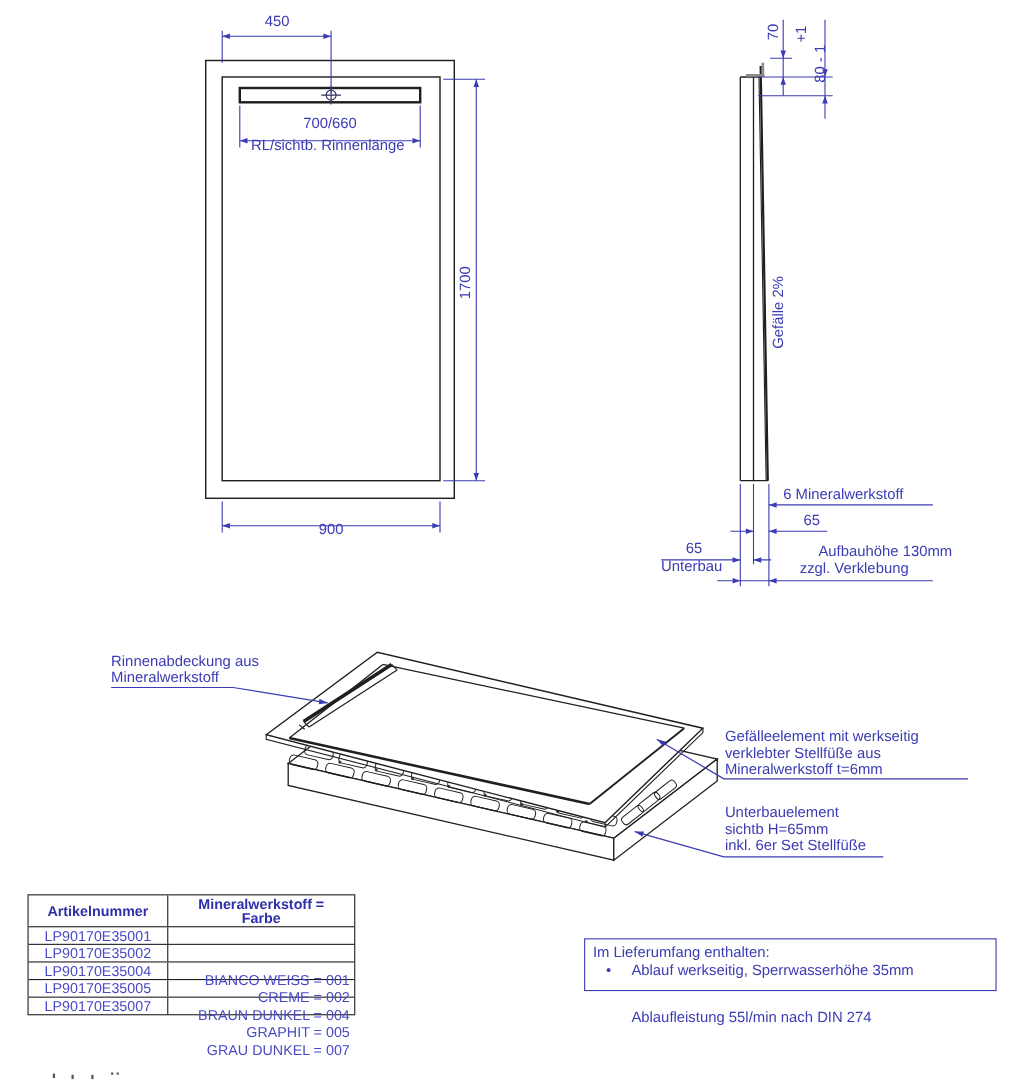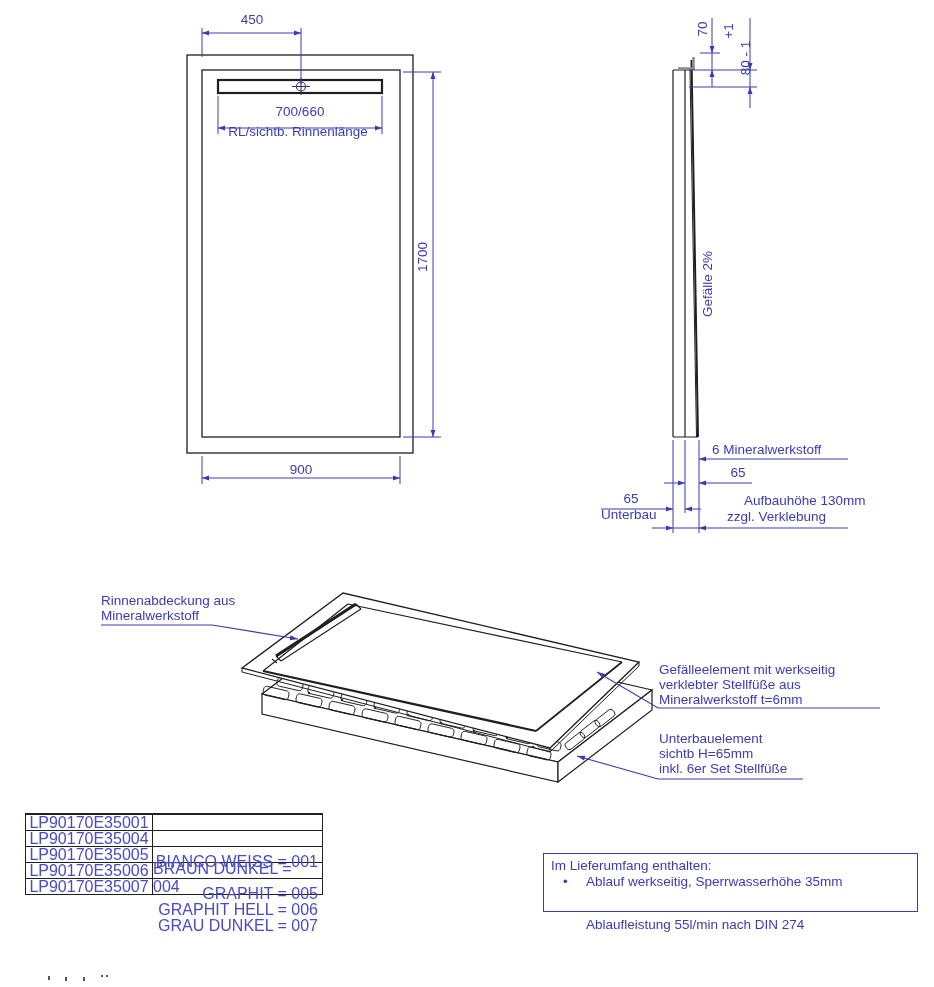--- a/index.html
+++ b/index.html
@@ -18,25 +18,25 @@
   .t{position:absolute;color:var(--blue);font-size:13.5px;line-height:14px;white-space:nowrap;}
   .ctr{text-align:center;}
   .rot{transform:rotate(-90deg);}
   .artikel-table{
     position:absolute;left:25px;top:813px;width:296px;
     border:1.4px solid var(--line);box-sizing:content-box;background:#fff;
   }
   .thead{display:flex;height:28px;color:var(--header-blue);font-weight:bold;font-size:13px;}
   .hc1{width:127px;border-right:1.3px solid var(--line);display:flex;align-items:center;justify-content:center;box-sizing:border-box;}
   .hc2{flex:1;display:flex;flex-direction:column;align-items:center;justify-content:center;line-height:13px;}
-  .trow{display:flex;height:16px;border-top:1.2px solid var(--line);box-sizing:border-box;color:var(--table-blue);font-size:16px;}
+  .trow{display:flex;height:16px;border-top:1.2px solid var(--line);box-sizing:border-box;color:var(--table-blue);font-size:13px;}
   .rc1{width:127px;border-right:1.3px solid var(--line);display:flex;align-items:center;justify-content:center;box-sizing:border-box;}
   .rc2{flex:1;display:flex;align-items:center;justify-content:flex-end;padding-right:4px;box-sizing:border-box;margin-top:47px;}
   .delivery-box{
-    position:absolute;left:543px;top:853px;width:375px;height:59px;
+    position:absolute;left:531px;top:853px;width:375px;height:48px;
     border:1.5px solid var(--blue);box-sizing:border-box;color:var(--blue);font-size:13.5px;
   }
   .delivery-box .bt{position:absolute;white-space:nowrap;}
 </style>
 </head>
 <body>
 
 <svg class="draw" width="934" height="987" viewBox="0 0 934 987">
 
   <g fill="none" stroke="#1f1f1f" stroke-width="1.3">
@@ -168,21 +168,21 @@
     <rect x="83" y="977" width="2" height="4"></rect>
     <rect x="101" y="975" width="2" height="2"></rect>
     <rect x="106" y="975" width="2" height="2"></rect>
   </g>
 </svg>
 
 <div class="t ctr" style="left:226px;top:13px;width:52px;">450</div>
 <div class="t ctr" style="left:265px;top:105px;width:70px;">700/660</div>
 <div class="t ctr" style="left:215px;top:125px;width:166px;">RL/sichtb. Rinnenlänge</div>
 <div class="t ctr rot" style="left:398px;top:250px;width:50px;">1700</div>
-<div class="t ctr" style="left:276px;top:463px;width:50px;">900</div>
+<div class="t ctr" style="left:276px;top:474px;width:50px;">900</div>
 
 <div class="t ctr rot" style="left:683px;top:22px;width:40px;">70</div>
 <div class="t ctr rot" style="left:715px;top:24px;width:28px;">+1</div>
 <div class="t ctr rot" style="left:716px;top:51px;width:60px;">80 - 1</div>
 <div class="t ctr rot" style="left:668px;top:277px;width:80px;">Gefälle 2%</div>
 <div class="t" style="left:712px;top:443px;">6 Mineralwerkstoff</div>
 <div class="t ctr" style="left:723px;top:466px;width:30px;">65</div>
 <div class="t ctr" style="left:616px;top:492px;width:30px;">65</div>
 <div class="t" style="left:601px;top:508px;">Unterbau</div>
 <div class="t" style="left:712px;top:494px;margin-left:32px;">Aufbauhöhe 130mm</div>
@@ -191,35 +191,42 @@
 <div class="t" style="left:101px;top:594px;">Rinnenabdeckung aus</div>
 <div class="t" style="left:101px;top:609px;">Mineralwerkstoff</div>
 <div class="t" style="left:659px;top:663px;">Gefälleelement mit werkseitig</div>
 <div class="t" style="left:659px;top:678px;">verklebter Stellfüße aus</div>
 <div class="t" style="left:659px;top:693px;">Mineralwerkstoff t=6mm</div>
 <div class="t" style="left:659px;top:732px;">Unterbauelement</div>
 <div class="t" style="left:659px;top:747px;">sichtb H=65mm</div>
 <div class="t" style="left:659px;top:762px;">inkl. 6er Set Stellfüße</div>
 
 <div class="artikel-table">
+  <div class="thead">
+    <div class="hc1">Artikelnummer</div>
+    <div class="hc2">
+      <span>Mineralwerkstoff =</span>
+      <span>Farbe</span>
+    </div>
+  </div>
   <div class="trow">
     <div class="rc1">LP90170E35001</div>
     <div class="rc2">BIANCO WEISS = 001</div>
   </div>
   <div class="trow">
+    <div class="rc1">LP90170E35002</div>
+    <div class="rc2">CREME = 002</div>
+  </div>
+  <div class="trow">
     <div class="rc1">LP90170E35004</div>
     <div class="rc2">BRAUN DUNKEL = 004</div>
   </div>
   <div class="trow">
     <div class="rc1">LP90170E35005</div>
     <div class="rc2">GRAPHIT = 005</div>
-  </div>
-  <div class="trow">
-    <div class="rc1">LP90170E35006</div>
-    <div class="rc2">GRAPHIT HELL = 006</div>
   </div>
   <div class="trow">
     <div class="rc1">LP90170E35007</div>
     <div class="rc2">GRAU DUNKEL = 007</div>
   </div>
 </div>
 
 <div class="delivery-box">
   <div class="bt" style="left:7px;top:4px;">Im Lieferumfang enthalten:</div>
   <div class="bt" style="left:19px;top:20px;">•</div>

